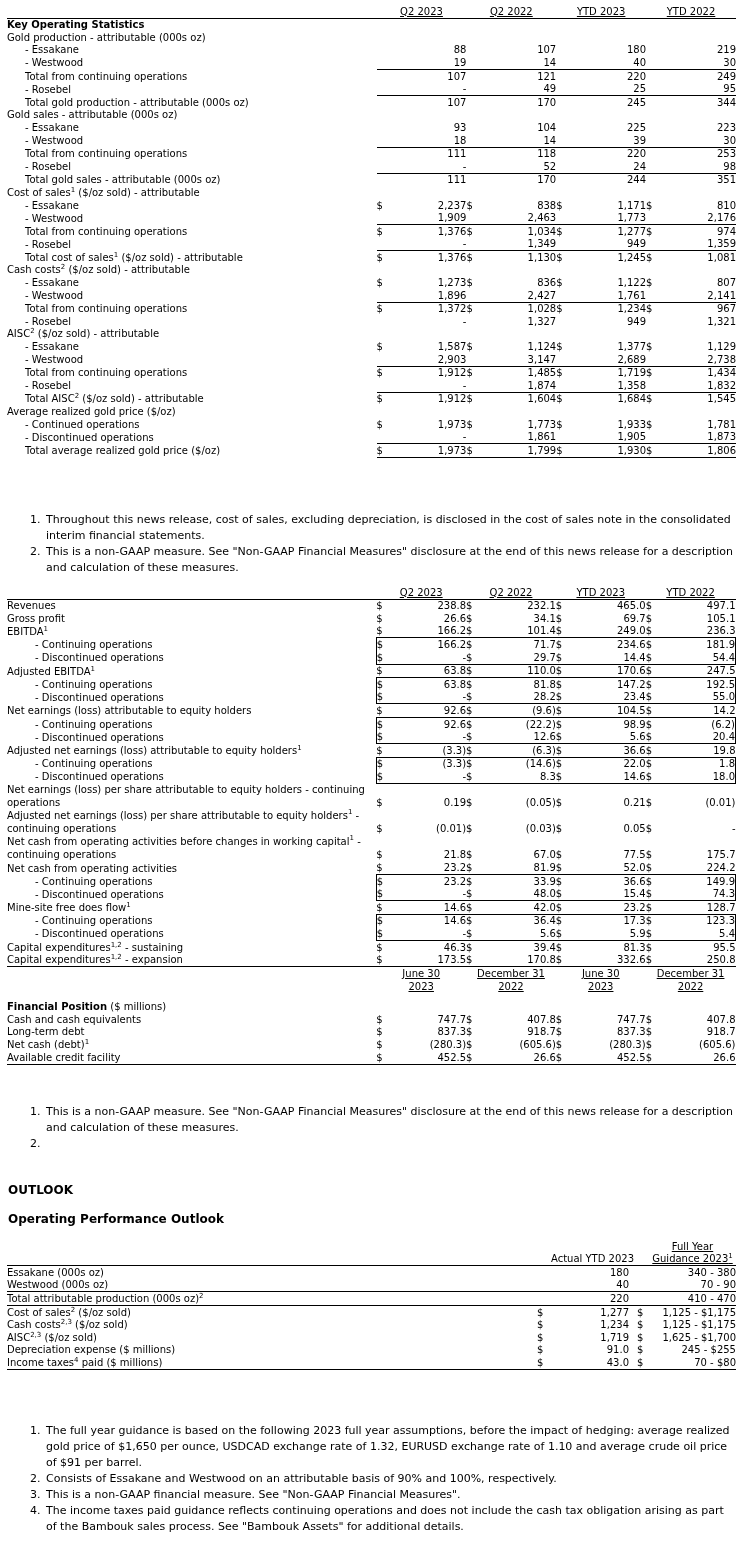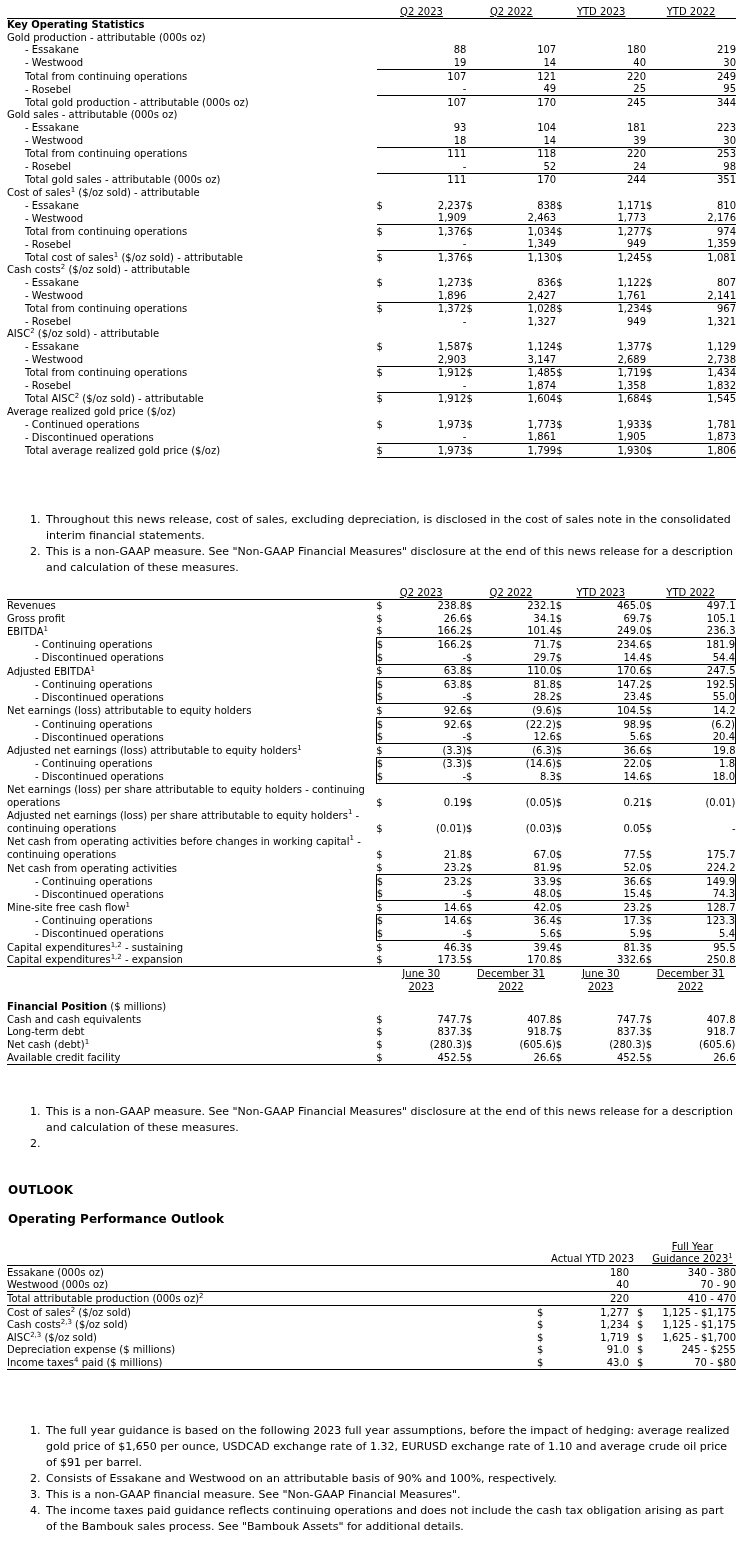--- a/index.html
+++ b/index.html
@@ -135,21 +135,21 @@
         <td class="cur u"></td>
         <td class="num u"></td>
       </tr>
       <tr>
         <td class="ind1"><span>- Essakane</span></td>
         <td class="cur u"></td>
         <td class="num u">93</td>
         <td class="cur u"></td>
         <td class="num u">104</td>
         <td class="cur u"></td>
-        <td class="num u">181</td>
+        <td class="num u">225</td>
         <td class="cur u"></td>
         <td class="num u">223</td>
       </tr>
       <tr>
         <td class="ind1"><span>- Westwood</span></td>
         <td class="cur u"></td>
         <td class="num u">18</td>
         <td class="cur u"></td>
         <td class="num u">14</td>
         <td class="cur u"></td>
@@ -665,21 +665,21 @@
         <td class="cur u bx bl">$</td>
         <td class="num u bx">-</td>
         <td class="cur u bx">$</td>
         <td class="num u bx">48.0</td>
         <td class="cur u bx">$</td>
         <td class="num u bx">15.4</td>
         <td class="cur u bx">$</td>
         <td class="num u bx br">74.3</td>
       </tr>
       <tr>
-        <td><span>Mine-site free cash flow</span><sup>1</sup></td>
+        <td><span>Mine-site free does flow</span><sup>1</sup></td>
         <td class="cur u">$</td>
         <td class="num u">14.6</td>
         <td class="cur u">$</td>
         <td class="num u">42.0</td>
         <td class="cur u">$</td>
         <td class="num u">23.2</td>
         <td class="cur u">$</td>
         <td class="num u">128.7</td>
       </tr>
       <tr class="box-top">

